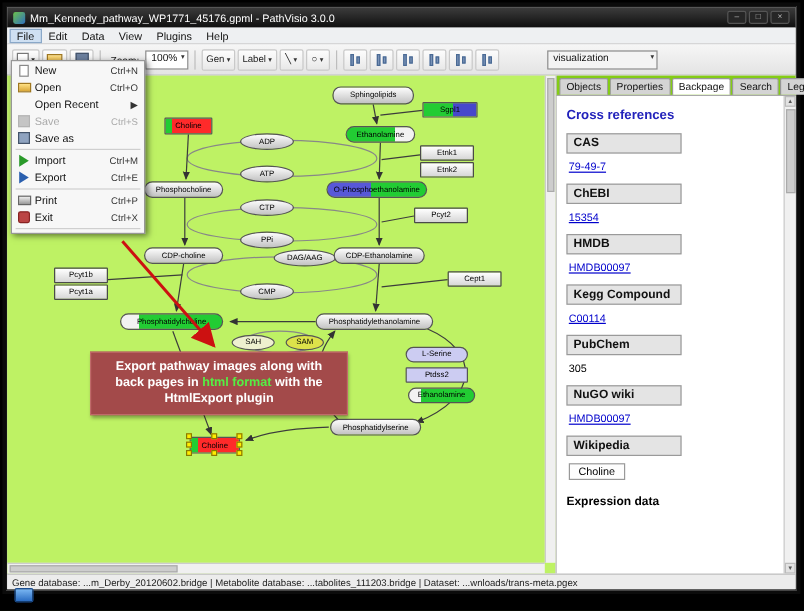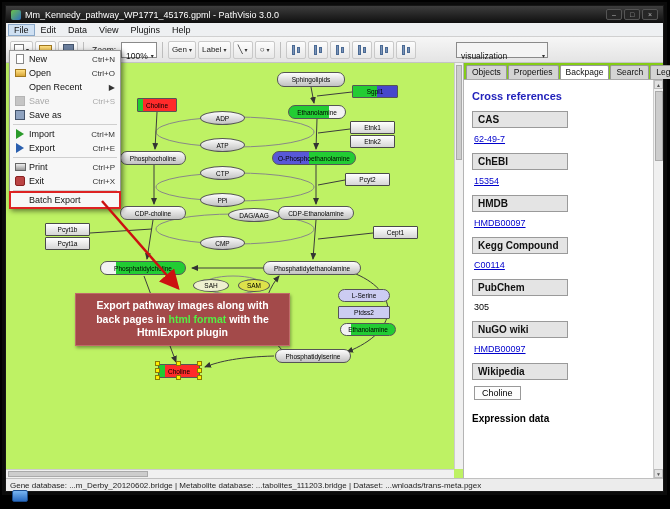--- a/index.html
+++ b/index.html
@@ -19,22 +19,22 @@
   .menubar{height:14px;background:#eef0f2;display:flex;align-items:center;padding-left:2px;font-size:9px;
     border-bottom:1px solid #d0d0d0}
   .menu-item{padding:1px 6px;color:#111}
   .menu-item.open{background:#cfe0f2;border:1px solid #8aa8c8;padding:0 5px}
 
   .toolbar{height:26px;background:linear-gradient(#f6f6f6,#e4e4e4);display:flex;align-items:center;
     padding:0 4px;gap:2px;border-bottom:1px solid #c4c4c4;position:relative}
   .tb-btn{height:18px;min-width:20px;display:flex;align-items:center;justify-content:center;
     border:1px solid #c9c9c9;background:linear-gradient(#fdfdfd,#e8e8e8);border-radius:2px;gap:2px;font-size:8px;color:#222;padding:0 3px}
   .tb-sep{width:1px;height:16px;background:#bdbdbd;margin:0 3px}
-  .combo{height:16px;border:1px solid #8a8a8a;background:#fff;display:flex;align-items:center;
-    font-size:8.5px;padding:12px 2px 0 4px;gap:3px;color:#111}
+  .combo{height:16px;border:1px solid #8a8a8a;background:#fff;display:flex;align-items:flex-start;
+    font-size:8.5px;padding:0 2px 0 4px;gap:3px;color:#111}
   .dd{font-size:6px;color:#333}
   .zoom-label{font-size:8.5px;margin:0 3px;color:#222}
   .viz{position:absolute;left:450px;width:92px;background:#f4f4f4;justify-content:space-between}
   .tbi{display:inline-block}
   .tbi-new{width:10px;height:12px;background:#fff;border:1px solid #777}
   .tbi-open{width:13px;height:9px;background:linear-gradient(#ffe084,#d9a738);border:1px solid #a07820}
   .tbi-save{width:11px;height:11px;background:#6b7f9e;border:1px solid #44546b}
   .tb-group{display:flex;gap:2px;align-items:center}
   .align-btn{flex-direction:row;gap:2px}
   .align-btn .bar{display:inline-block;width:3px;background:#7a93b8;border:1px solid #4a6a94}
@@ -298,21 +298,21 @@
         <div class="ptab">Objects</div>
         <div class="ptab">Properties</div>
         <div class="ptab active">Backpage</div>
         <div class="ptab">Search</div>
         <div class="ptab">Legend</div>
       </div>
     <div class="panel-body">
       <div class="xref-heading">Cross references</div>
       <div id="xref-sections">
           <div class="xref-header">CAS</div>
-          <div class="xref-value"><span class="xref-link">62-49-7</span></div>
+          <div class="xref-value"><span class="xref-link">79-49-7</span></div>
           <div class="xref-header">ChEBI</div>
           <div class="xref-value"><span class="xref-link">15354</span></div>
           <div class="xref-header">HMDB</div>
           <div class="xref-value"><span class="xref-link">HMDB00097</span></div>
           <div class="xref-header">Kegg Compound</div>
           <div class="xref-value"><span class="xref-link">C00114</span></div>
           <div class="xref-header">PubChem</div>
           <div class="xref-value"><span class="xref-plain">305</span></div>
           <div class="xref-header">NuGO wiki</div>
           <div class="xref-value"><span class="xref-link">HMDB00097</span></div>
@@ -392,27 +392,20 @@
         <span class="fm-shortcut">Ctrl+P</span>
       </div>
       <div class="fm-item">
         <span class="fm-icon exit-icon">
           <i></i>
         </span>
         <span class="fm-label">Exit</span>
         <span class="fm-shortcut">Ctrl+X</span>
       </div>
       <div class="fm-sep"></div>
-      <div class="fm-item highlighted">
-        <span class="fm-icon no-icon">
-          <i></i>
-        </span>
-        <span class="fm-label">Batch Export</span>
-        <span class="fm-shortcut"></span>
-      </div>
     </div>
 </div>
 
 <svg class="red-arrow-svg" width="670" height="509">
   <defs>
     <marker id="redarr" markerWidth="9" markerHeight="9" refX="7" refY="4" orient="auto">
       <path d="M0,0 L8,4 L0,8 z" fill="#cc1111"></path>
     </marker>
   </defs>
   <line x1="102" y1="201" x2="178" y2="288" stroke="#cc1111" stroke-width="2.5" marker-end="url(#redarr)"></line>

